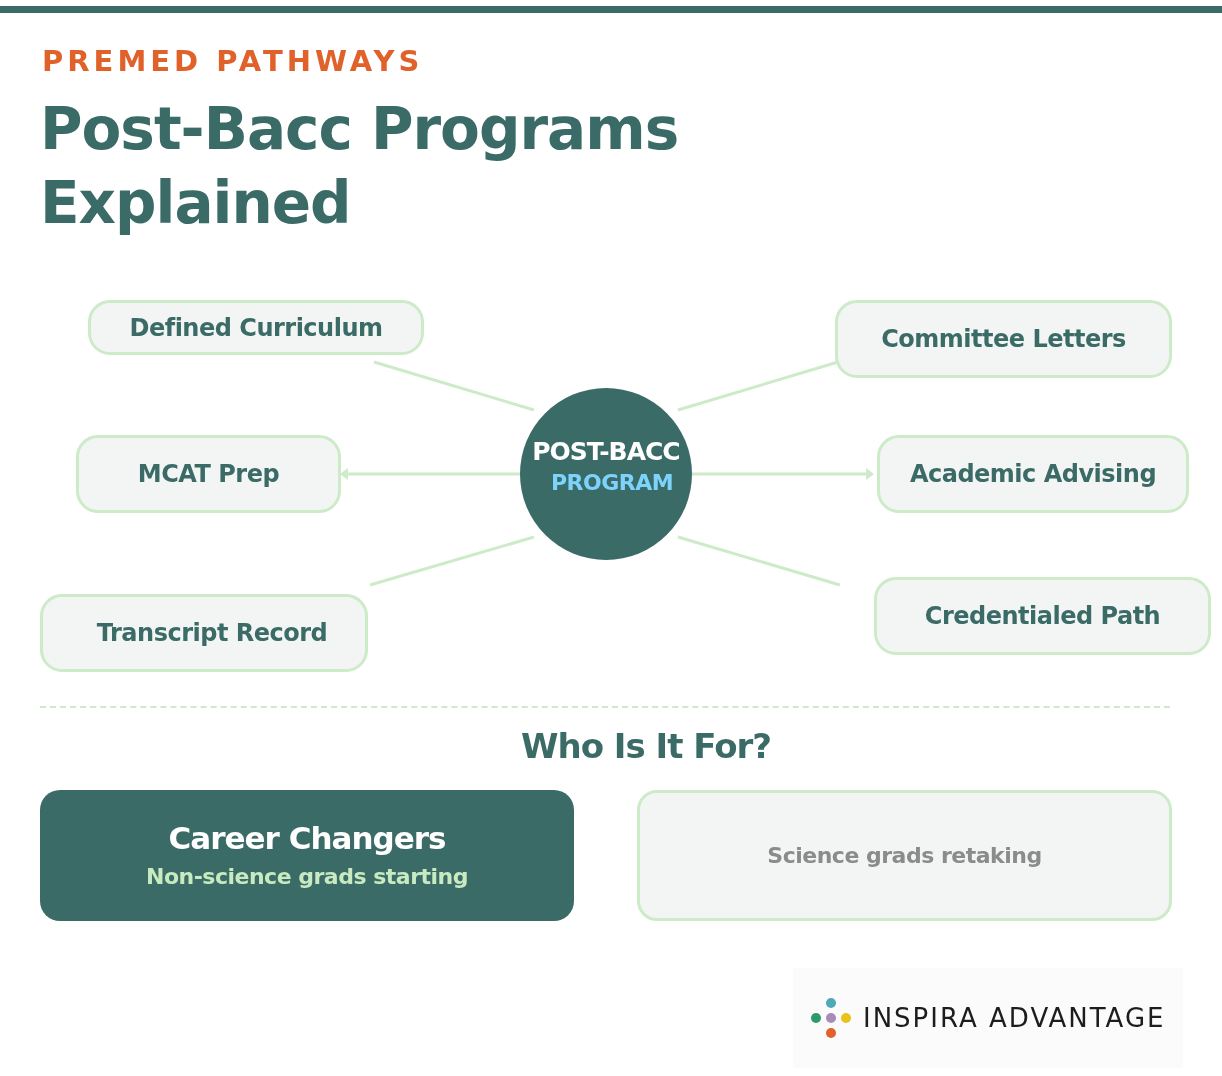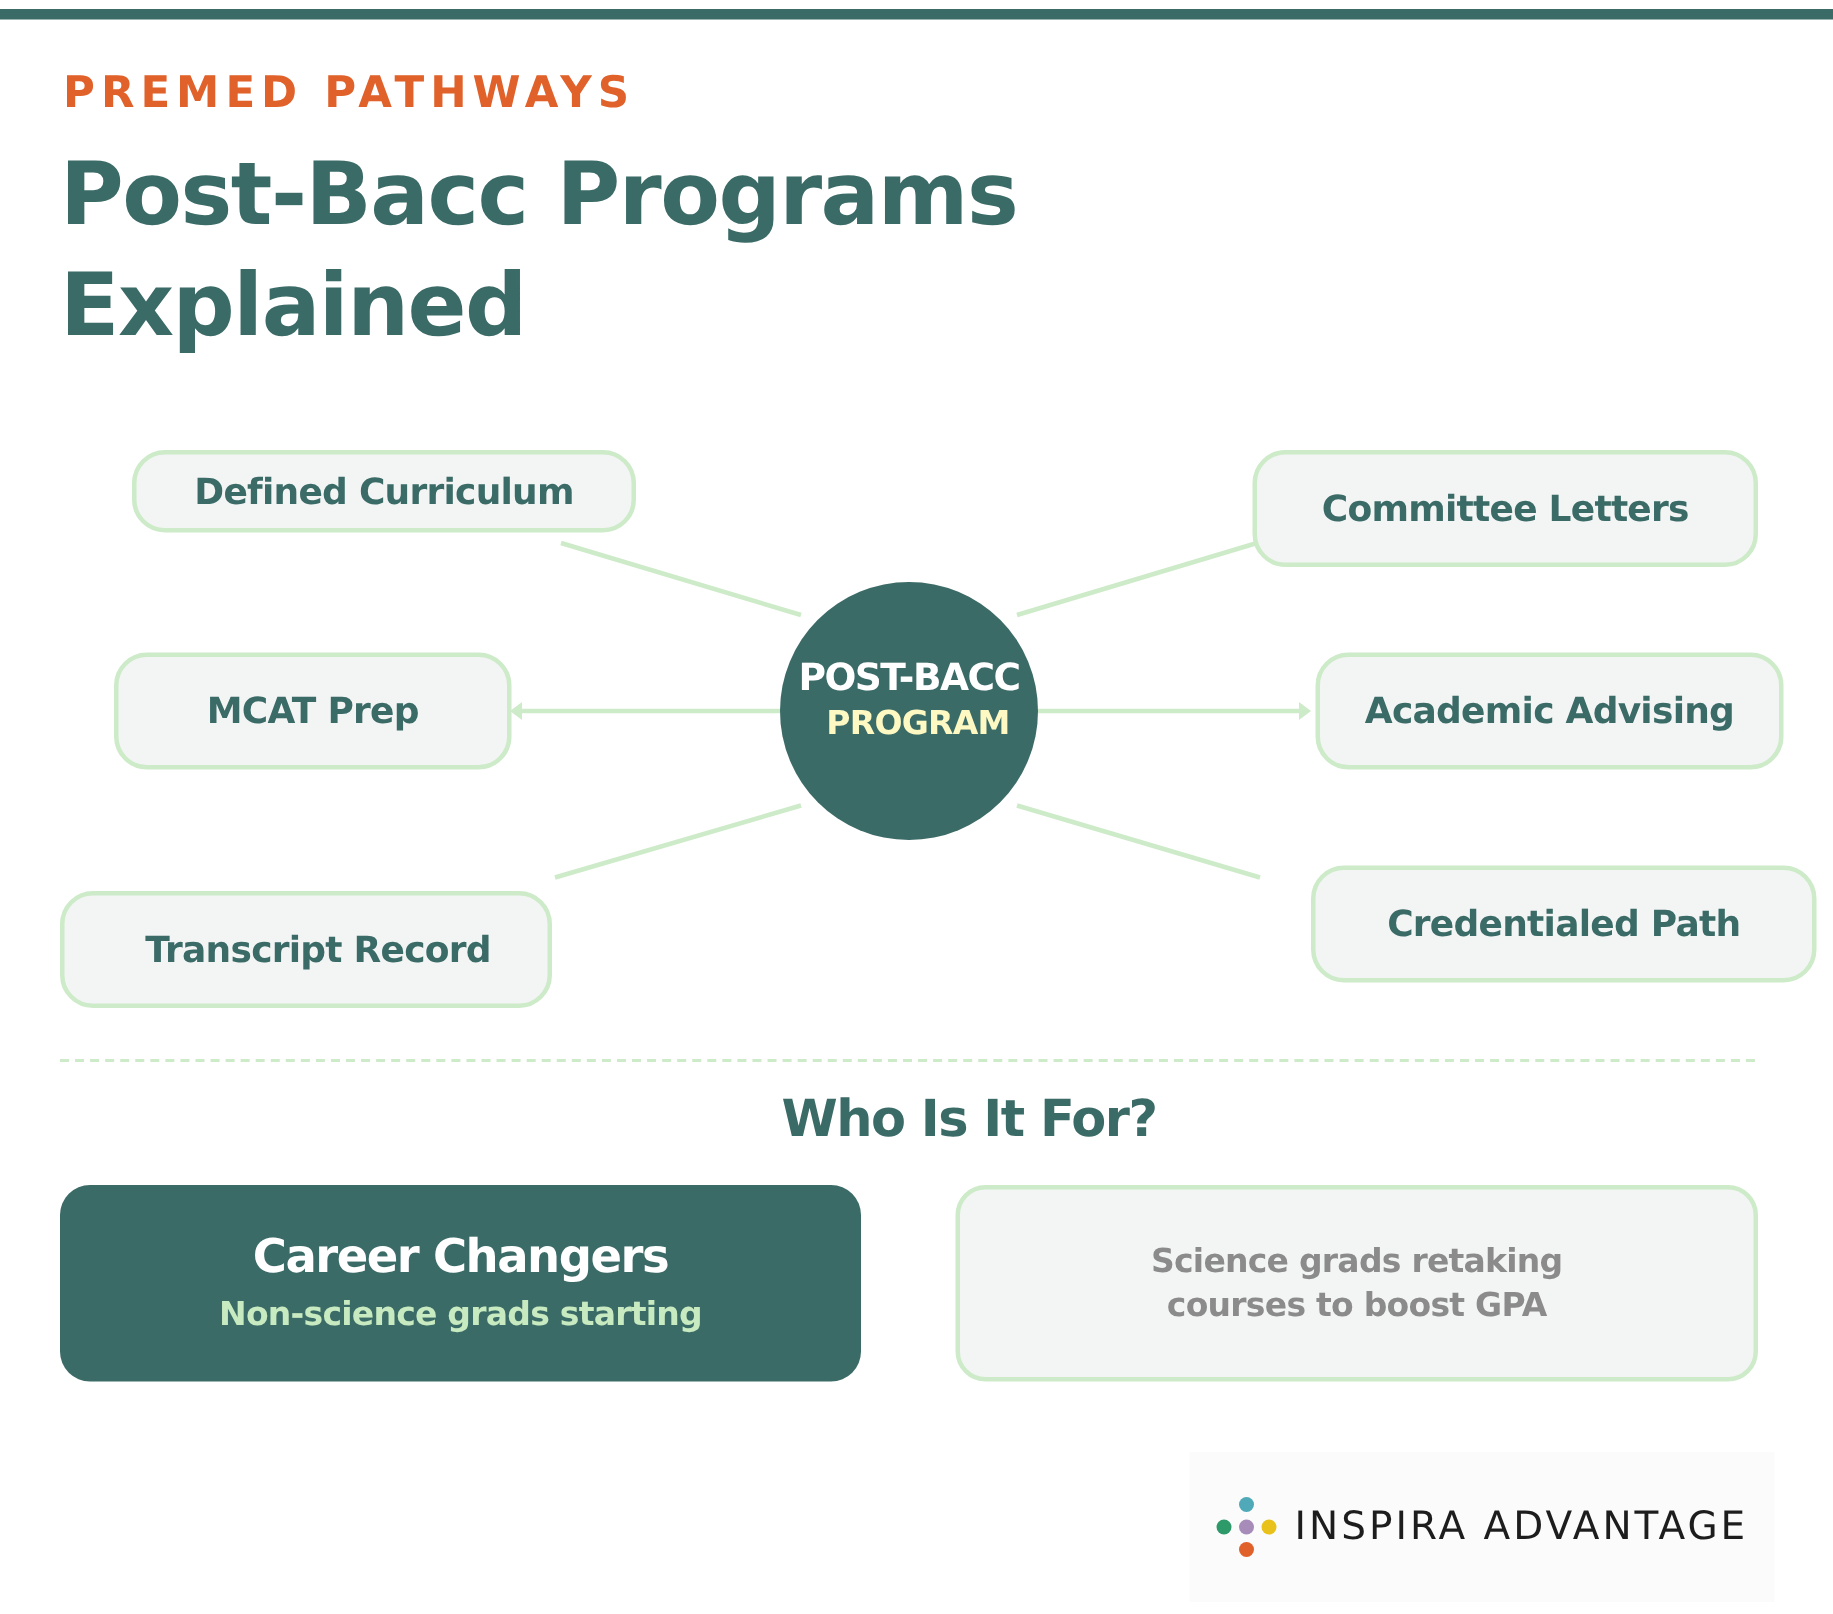--- a/index.html
+++ b/index.html
@@ -4,21 +4,21 @@
   <style>
     html, body { margin: 0; padding: 0; background: #ffffff; }
     body { width: 1222px; height: 1076px; position: relative; overflow: hidden; font-family: "DejaVu Sans", sans-serif; }
     .top-bar { position: absolute; left: 0; top: 6px; width: 1222px; height: 7px; background: #3b6b67; }
     .eyebrow { position: absolute; left: 42px; top: 44px; font-size: 29px; font-weight: bold; letter-spacing: 4px; color: #e0612a; font-family: "DejaVu Sans", sans-serif; }
     .title { position: absolute; left: 40px; top: 92px; font-size: 58px; font-weight: bold; line-height: 74px; color: #3b6b67; letter-spacing: -1px; font-family: "DejaVu Sans", sans-serif; }
     .connectors { position: absolute; left: 0; top: 0; width: 1222px; height: 1076px; }
     .node { position: absolute; box-sizing: border-box; background: #f3f5f4; border: 3px solid #cdebc8; border-radius: 22px; display: flex; align-items: center; justify-content: center; color: #3b6b67; font-weight: bold; font-size: 24px; letter-spacing: -0.5px; }
     .hub { position: absolute; left: 520px; top: 388px; width: 172px; height: 172px; border-radius: 50%; background: #3b6b67; display: flex; flex-direction: column; align-items: center; justify-content: center; }
     .hub-line1 { color: #ffffff; font-weight: bold; font-size: 25px; line-height: 32px; letter-spacing: -1px; margin-top: -14px; white-space: nowrap; }
-    .hub-line2 { color: #fef9c3; font-weight: bold; font-size: 22px; line-height: 30px; letter-spacing: -0.5px; margin-left: 12px; }
+    .hub-line2 { color: #7dd3fc; font-weight: bold; font-size: 22px; line-height: 30px; letter-spacing: -0.5px; margin-left: 12px; }
     .divider { position: absolute; left: 40px; top: 706px; width: 1130px; height: 0; border-top: 2px dashed #cdebc8; }
     .section-heading { position: absolute; left: 0; top: 726px; width: 1212px; text-align: center; font-size: 34px; font-weight: bold; color: #3b6b67; letter-spacing: -1px; padding-left: 40px; }
     .card { position: absolute; box-sizing: border-box; top: 790px; height: 131px; border-radius: 20px; display: flex; flex-direction: column; align-items: center; justify-content: center; text-align: left; }
     .card-dark { left: 40px; width: 534px; background: #3b6b67; }
     .card-light { left: 637px; width: 535px; background: #f3f5f4; border: 3px solid #cdebc8; }
     .card-title { font-size: 31px; font-weight: bold; letter-spacing: -1px; margin-bottom: 6px; }
     .card-dark .card-title { color: #ffffff; }
     .card-light .card-title { color: #3b6b67; }
     .card-text { font-size: 22px; line-height: 29px; letter-spacing: -0.5px; font-weight: bold; }
     .card-dark .card-text { color: #c7eac0; }
@@ -81,21 +81,20 @@
 
 <div class="section-heading">Who Is It For?</div>
 
 <div class="card card-dark">
   <div class="card-title">Career Changers</div>
   <div class="card-text">Non-science grads starting</div>
 </div>
 
 <div class="card card-light">
   <div class="card-text">Science grads retaking</div>
-  <div class="card-text">courses to boost GPA</div>
 </div>
 
 <div class="logo">
   <div class="logo-mark">
     <span class="dot" style="left:17px; top:2px; background:#4fa9b8;"></span>
     <span class="dot" style="left:2px; top:17px; background:#2e9a6a;"></span>
     <span class="dot" style="left:17px; top:17px; background:#a78bb8;"></span>
     <span class="dot" style="left:32px; top:17px; background:#e8c21a;"></span>
     <span class="dot" style="left:17px; top:32px; background:#e0612a;"></span>
   </div>

